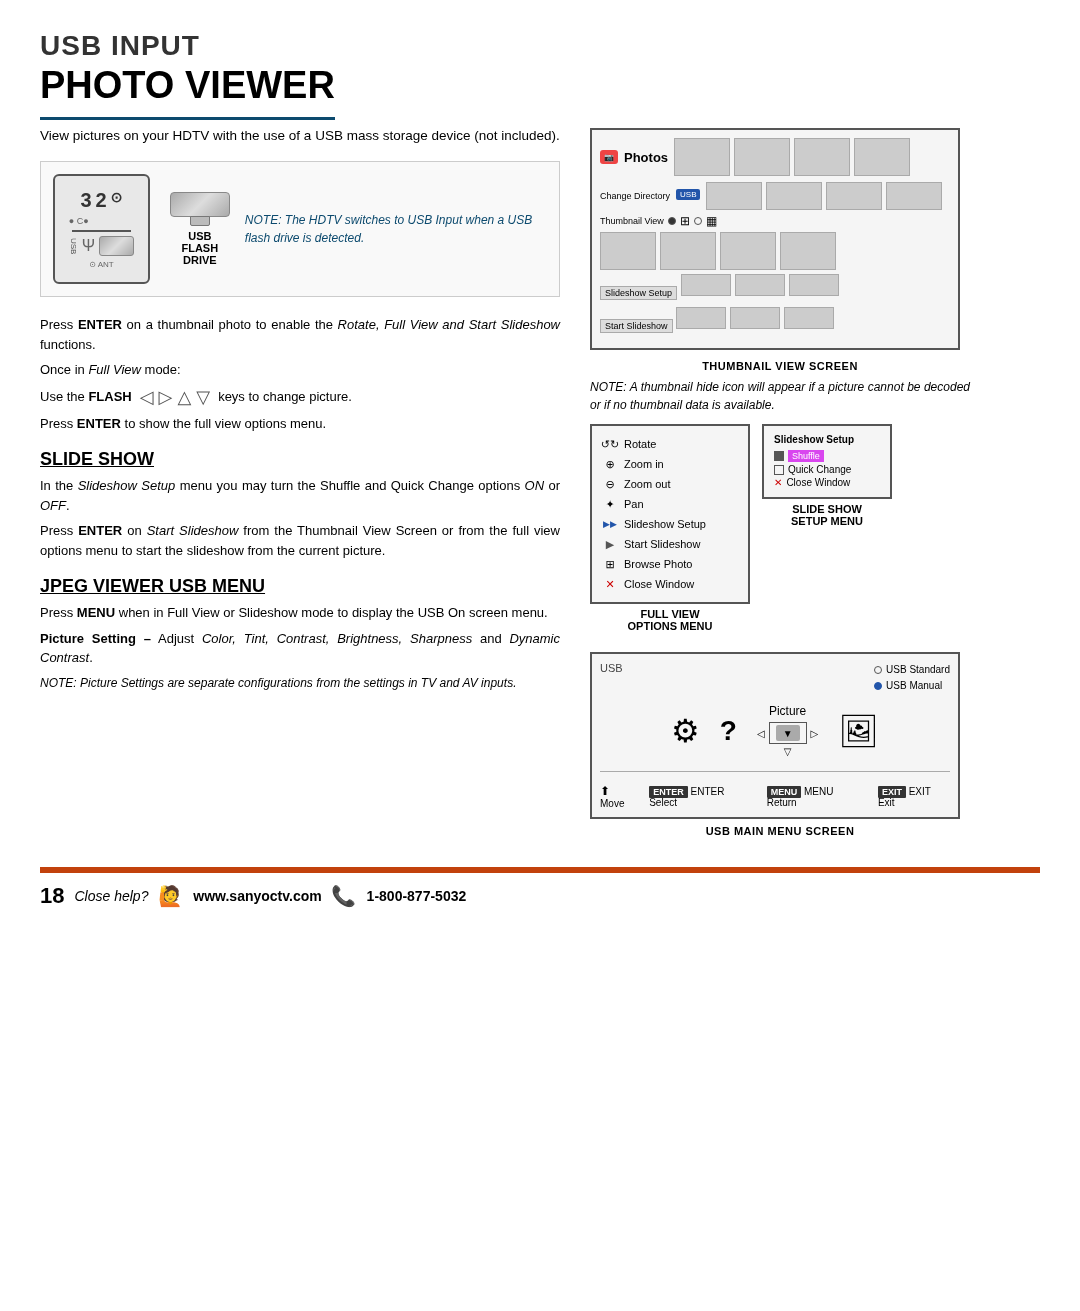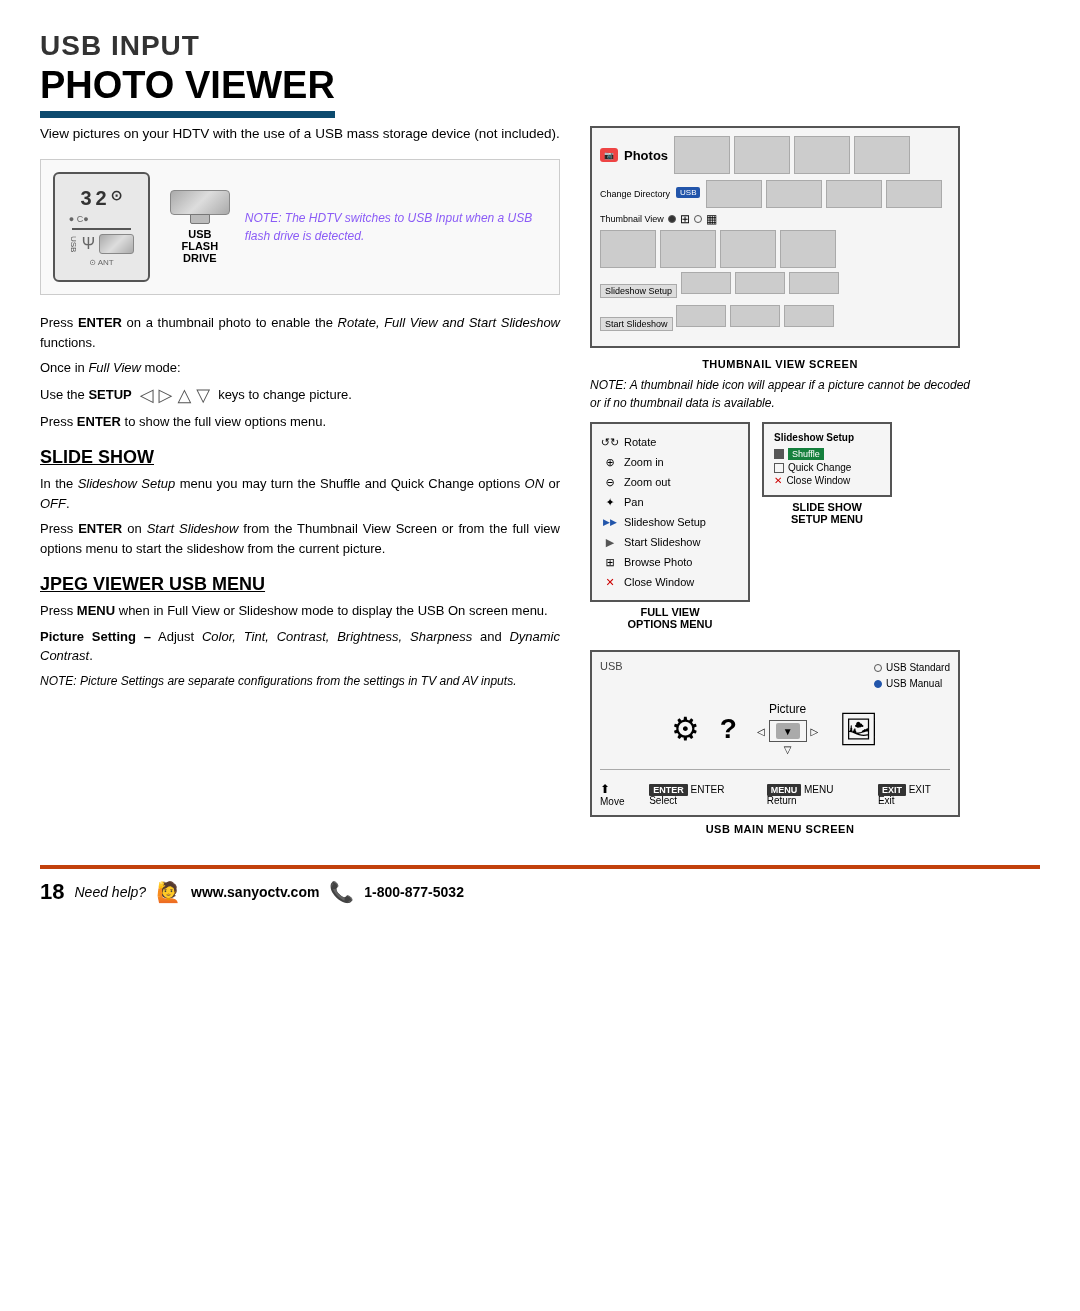--- a/index.html
+++ b/index.html
@@ -16,22 +16,22 @@
       font-size: 28px;
       font-weight: bold;
       color: #333;
       letter-spacing: 1px;
       margin-bottom: 2px;
     }
     .page-header-photo {
       font-size: 38px;
       font-weight: 900;
       color: #000;
-      border-bottom: 7px solid #0c4a6e;
-      padding-bottom: 4px;
+      border-bottom: 3px solid #0c4a6e;
+      padding-bottom: 10px;
       margin-bottom: 8px;
       display: inline-block;
     }
     .main-layout {
       display: flex;
       gap: 30px;
     }
     .left-col {
       flex: 1;
       max-width: 520px;
@@ -90,21 +90,21 @@
       height: 10px;
       background: #bbb;
       border: 1px solid #777;
       margin-top: -1px;
       border-radius: 0 0 2px 2px;
     }
     .note-text-diagram {
       margin-left: 15px;
       font-style: italic;
       font-size: 12px;
-      color: #8b5cf6;
+      color: #0c4a6e;
       line-height: 1.5;
     }
     .usb-label {
       font-weight: bold;
       font-size: 11px;
       text-align: center;
       margin-top: 4px;
     }
     .section-title {
       font-size: 18px;
@@ -243,21 +243,21 @@
       margin-bottom: 4px;
     }
     .slideshow-menu-item {
       display: flex;
       align-items: center;
       gap: 4px;
       font-size: 10px;
       padding: 1px 0;
     }
     .shuffle-highlight {
-      background: #15803d;
+      background: #d946ef;
       color: white;
       padding: 1px 4px;
       font-size: 9px;
     }
     .sq-icon {
       width: 10px;
       height: 10px;
       border: 1px solid #555;
       display: inline-block;
     }
@@ -358,21 +358,21 @@
       font-size: 11px;
       text-align: center;
       margin-top: 6px;
       letter-spacing: 0.5px;
     }
     .page-footer {
       display: flex;
       align-items: center;
       gap: 10px;
       margin-top: 30px;
-      border-top: 4px solid #c2410c;
+      border-top: 6px solid #c2410c;
       padding-top: 10px;
     }
     .page-num {
       font-size: 22px;
       font-weight: bold;
     }
     .need-help {
       font-style: italic;
       font-size: 14px;
     }
@@ -437,21 +437,21 @@
 DRIVE</div>
       </div>
       <div class="note-text-diagram">NOTE: The HDTV switches to USB Input when a USB flash drive is detected.</div>
     </div>
 
     <p class="section-text">
       Press <b>ENTER</b> on a thumbnail photo to enable the <i>Rotate, Full View and Start Slideshow</i> functions.
     </p>
     <p class="section-text">Once in <i>Full View</i> mode:</p>
     <div class="cursor-row">
-      <span>Use the <b>SETUP</b></span>
+      <span>Use the <b>FLASH</b></span>
       <span class="cursor-icon">◁ ▷ △ ▽</span>
       <span>keys to change picture.</span>
     </div>
     <p class="section-text">Press <b>ENTER</b> to show the full view options menu.</p>
 
     <div class="section-title">SLIDE SHOW</div>
     <p class="section-text">
       In the <i>Slideshow Setup</i> menu you may turn the Shuffle and Quick Change options <i>ON</i> or <i>OFF</i>.
     </p>
     <p class="section-text">
@@ -652,21 +652,21 @@
         </span>
       </div>
     </div>
     <div class="usb-main-caption">USB MAIN MENU SCREEN</div>
   </div>
 </div>
 
 
 <div class="page-footer">
   <span class="page-num">18</span>
-  <span class="need-help">Need help?</span>
+  <span class="need-help">Close help?</span>
   <span class="help-icon">🙋</span>
   <span class="website">www.sanyoctv.com</span>
   <span class="phone-icon">📞</span>
   <span class="phone">1-800-877-5032</span>
 </div>
 
 
 
 
 </body></html>

